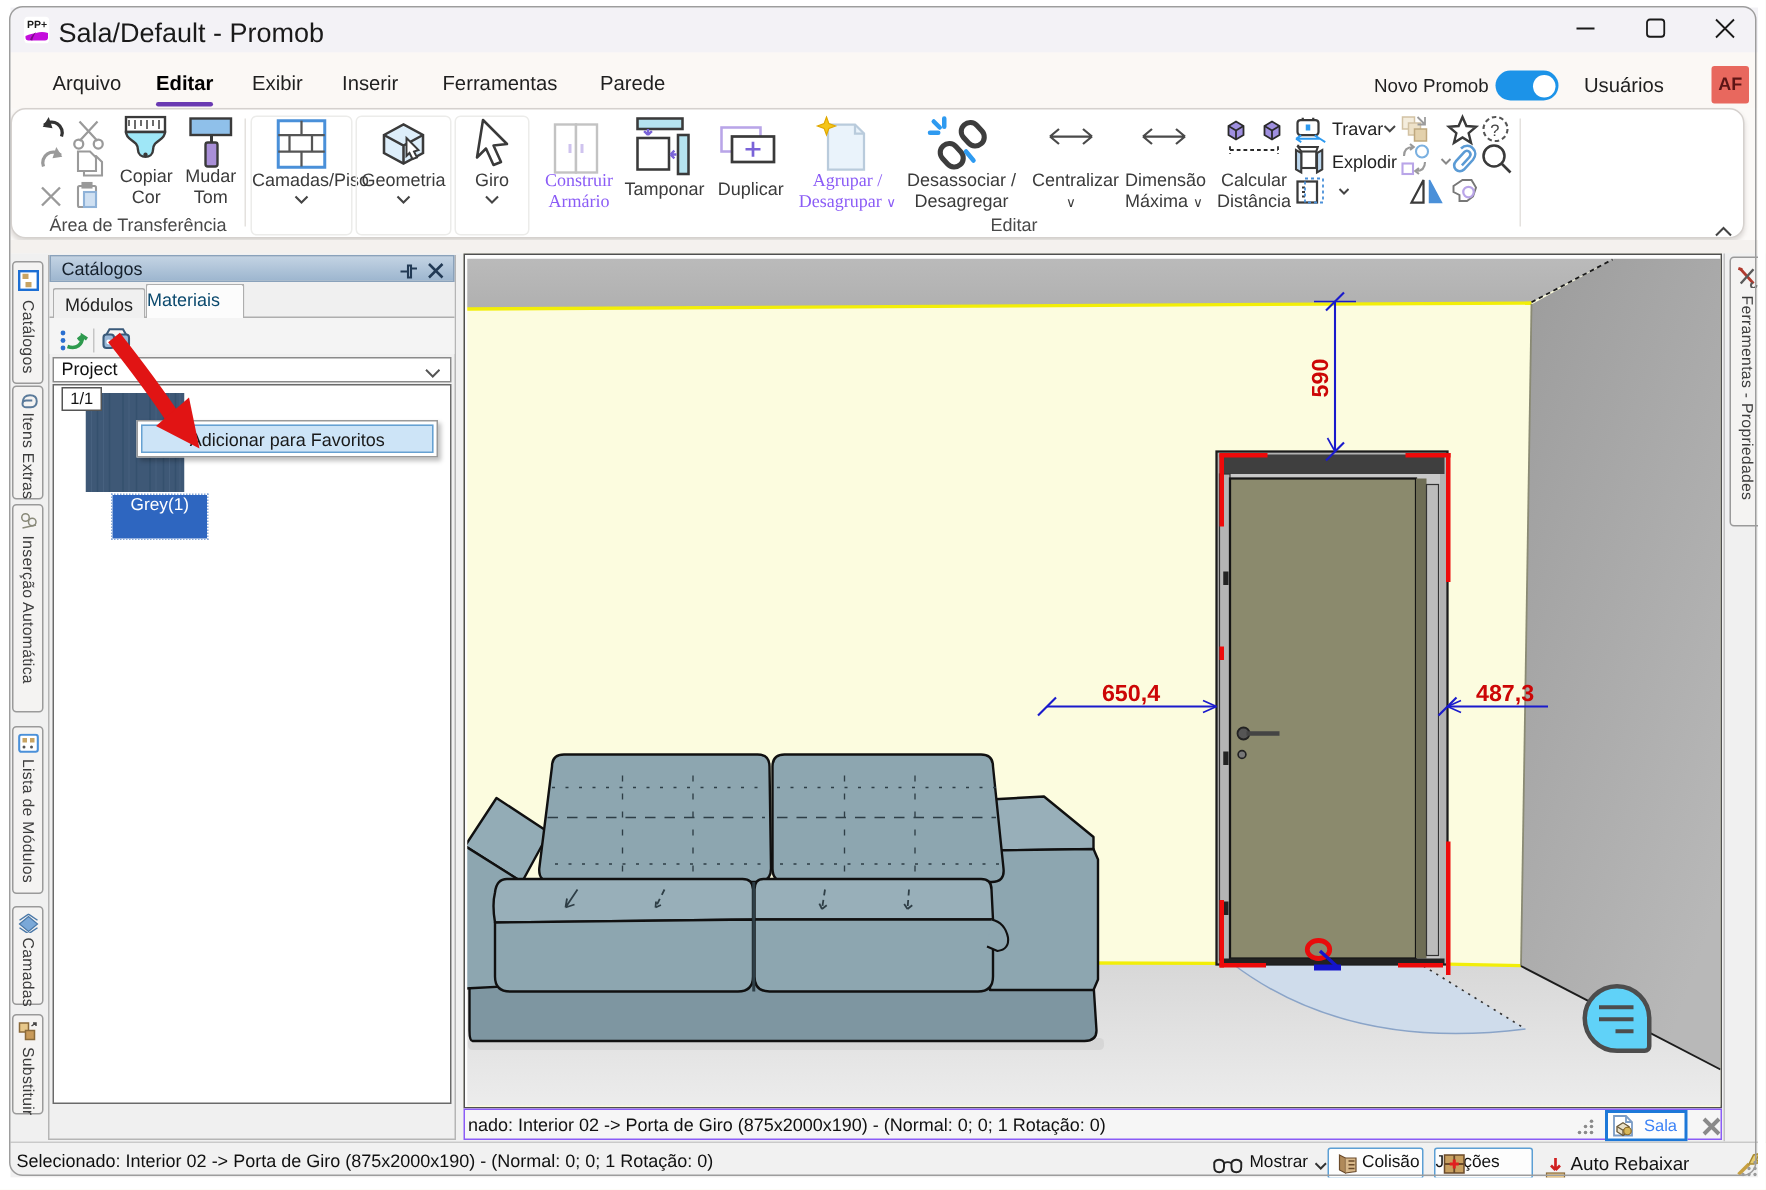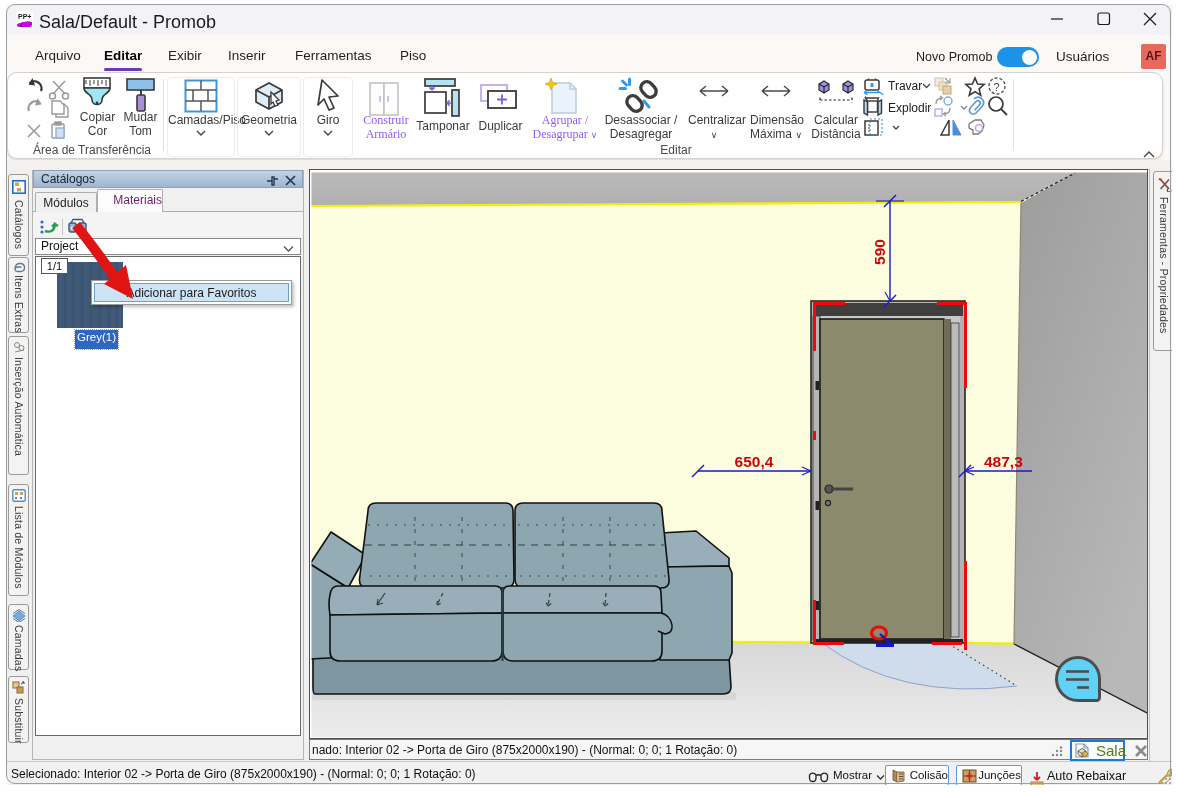--- a/index.html
+++ b/index.html
@@ -28,21 +28,21 @@
 .vtxt { position:absolute; left:3.5px; writing-mode:vertical-rl; font-size:10.5px; color:#3c3c3c; letter-spacing:0.2px; white-space:nowrap; }
 
 #catpanel { position:absolute; left:32px; top:1px; width:272px; height:590px; background:#f0f0f0; border:1px solid #b5b5b5; border-top:none; }
 #cathead { position:absolute; left:0px; top:0px; width:270px; height:18px; background:linear-gradient(#c3d3e3,#9db6cf); border:1px solid #8aa2bb; font-size:12px; color:#15202c; line-height:17px; padding-left:7px; }
 
 #viewport { position:absolute; left:309px; top:0px; width:839px; height:570px; background:#fbfbdc; border:1px solid #4f4f4f; }
 #vpstatus { position:absolute; left:309px; top:570px; width:839px; height:21px; background:#f6f6f6; border:1px solid #8b5cf6; font-size:12px; color:#111; line-height:19px; }
 
 #rightbar { position:absolute; left:1149px; top:0px; width:28px; height:592px; background:#f0f0f0; border-left:1px solid #c2c2c2; }
 
-#statusbar { position:absolute; left:0; top:761px; width:1177px; height:24px; background:#f1f1f1; border-top:1px solid #c9c9c9;text-align:right; }
+#statusbar { position:absolute; left:0; top:761px; width:1177px; height:24px; background:#f1f1f1; border-top:1px solid #c9c9c9; }
 #statustext { position:absolute; left:11px; top:5px; font-size:12px; color:#101010; }
 .sbtn { position:absolute; top:3px; height:21px; background:#fdfdfd; border:1px solid #5c9fd4; border-radius:2px; font-size:11.5px; color:#111; line-height:19px; }
 </style>
 </head>
 <body>
 <div id="win">
 
   <div id="titlebar">
     <svg class="abs" style="left:16px;top:11px" width="17" height="18" viewBox="0 0 17 18">
       <rect x="0" y="0" width="17" height="18" rx="3" fill="#ffffff"></rect>
@@ -61,21 +61,21 @@
         <path d="M18 6 L30 18 M30 6 L18 18" stroke="#1a1a1a" stroke-width="1.2"></path>
       </svg>
   </div>
 
   <div id="menubar">
     <div class="mitem" style="left:35px">Arquivo</div>
     <div class="mitem" style="left:104px;font-weight:bold;color:#000">Editar<div style="margin-top:5px;height:2.5px;background:#6a3ab2;border-radius:2px"></div></div>
     <div class="mitem" style="left:168px">Exibir</div>
     <div class="mitem" style="left:228px">Inserir</div>
     <div class="mitem" style="left:295px">Ferramentas</div>
-    <div class="mitem" style="left:400px">Piso</div>
+    <div class="mitem" style="left:400px">Parede</div>
     <div class="mitem" style="left:916px;font-size:12.5px;top:15px">Novo Promob</div>
     <div class="abs" style="left:997px;top:12px;width:42px;height:20px;background:#1c93e8;border-radius:10px">
       <div class="abs" style="right:2.5px;top:2.5px;width:15px;height:15px;background:#fff;border-radius:50%"></div>
     </div>
     <div class="mitem" style="left:1056px;font-size:13.5px;top:14px">Usuários</div>
     <div class="abs" style="left:1141px;top:9px;width:25px;height:25px;background:#e8685e;border-radius:2px;text-align:center;font-size:12px;font-weight:bold;color:#5d1515;line-height:25px">AF</div>
   </div>
 
   <div id="ribbon">
 
@@ -342,21 +342,21 @@
         <svg class="abs" style="right:22px;top:3px" width="14" height="14" viewBox="0 0 14 14">
             <path d="M1 7 h5 M6 3 h2 v8 h-2 z M8 5 h4" stroke="#223a55" stroke-width="1.4" fill="none"></path>
           </svg>
         <svg class="abs" style="right:5px;top:3px" width="13" height="13" viewBox="0 0 13 13">
             <path d="M2 2 L11 11 M11 2 L2 11" stroke="#223a55" stroke-width="1.7"></path>
           </svg>
       </div>
 
       <div class="abs" style="left:0;top:18px;width:270px;height:24px;background:#f0f0f0;border-bottom:1px solid #aeaeae"></div>
       <div class="abs" style="left:2px;top:22px;width:62px;height:20px;background:#f0f0f0;border:1px solid #aeaeae;border-bottom:none;border-radius:2px 2px 0 0;font-size:12px;color:#222;text-align:center;line-height:20px">Módulos</div>
-      <div class="abs" style="left:64px;top:19px;width:66px;height:24px;background:#fcfcfc;border:1px solid #aeaeae;border-bottom:1px solid #fcfcfc;border-radius:2px 2px 0 0;font-size:12px;color:#701a75;text-align:right;line-height:21px">Materiais</div>
+      <div class="abs" style="left:64px;top:19px;width:66px;height:24px;background:#fcfcfc;border:1px solid #aeaeae;border-bottom:1px solid #fcfcfc;border-radius:2px 2px 0 0;font-size:12px;color:#0c4a6e;text-align:left;line-height:21px">Materiais</div>
 
       <div class="abs" style="left:0;top:42px;width:270px;height:24px;background:#f4f4f4"></div>
       <svg class="abs" style="left:6px;top:48px" width="20" height="18" viewBox="0 0 20 18">
         <circle cx="3" cy="4" r="1.6" fill="#2a6fd0"></circle>
           <circle cx="3" cy="9" r="1.6" fill="#2a6fd0"></circle>
           <circle cx="3" cy="14" r="1.6" fill="#2a6fd0"></circle>
         <path d="M6 13 c6 2 10 -1 10 -7 l3 2 m-3 -2 l-3 2.5" stroke="#2e9a4e" stroke-width="2.4" fill="none"></path>
       </svg>
       <div class="abs" style="left:29px;top:49px;width:1px;height:16px;background:#c5c5c5"></div>
       <svg class="abs" style="left:34px;top:47px" width="22" height="20" viewBox="0 0 22 20">
@@ -383,21 +383,21 @@
         <g stroke="#35506e" stroke-width="1">
             <path d="M8 0 v66 M16 0 v66 M25 0 v66 M34 0 v66 M43 0 v66 M52 0 v66 M60 0 v66"></path>
           </g>
         <g stroke="#47617f" stroke-width="0.7">
             <path d="M4 0 v66 M12 0 v66 M29 0 v66 M47 0 v66 M56 0 v66 M63 0 v66"></path>
           </g>
       </svg>
 
       <div class="abs" style="left:8px;top:88px;width:27px;height:16px;background:#fff;border:1px solid #555;font-size:11px;color:#111;text-align:center;line-height:15px">1/1</div>
 
-      <div class="abs" style="left:42px;top:160px;height:19px;background:#2e66c0;outline:1px dotted #88a8d8;font-size:11.5px;color:#fff;padding:0 2px;line-height:14px">Grey(1)</div>
+      <div class="abs" style="left:42px;top:160px;height:29px;background:#2e66c0;outline:1px dotted #88a8d8;font-size:11.5px;color:#fff;padding:0 12px;line-height:14px">Grey(1)</div>
 
       <div class="abs" style="left:58px;top:110px;width:201px;height:25px;background:#fff;border:1px solid #9a9a9a;box-shadow:2px 2px 3px rgba(0,0,0,0.25)">
         <div class="abs" style="left:2px;top:2px;width:195px;height:19px;background:#cde4f7;border:1px solid #66a1d2;font-size:12px;color:#1a1a1a;text-align:center;line-height:18px">Adicionar para Favoritos</div>
       </div>
 
       <svg class="abs" style="left:36px;top:50px" width="110" height="95" viewBox="0 0 110 95">
         <path d="M7 5 C22 24 34 40 46 58" stroke="#e11414" stroke-width="10" fill="none"></path>
         <path d="M57 45 L35 64 L64 79 Z" fill="#e11414"></path>
       </svg>
     </div>
@@ -544,21 +544,21 @@
           </g>
       </svg>
       <div class="abs" style="left:760px;top:0px;width:55px;height:21px;background:#fdfdfd;border:2px solid #1d78d8;line-height:17px">
         <svg class="abs" style="left:2px;top:1px" width="16" height="15" viewBox="0 0 16 15">
           <path d="M2 1 h8 l4 4 v9 h-12 z" fill="#fff" stroke="#7a9cc6" stroke-width="1.2"></path>
           <path d="M10 1 v4 h4" fill="none" stroke="#7a9cc6" stroke-width="1.2"></path>
           <path d="M4 8 l4 -2.5 l4 2.5 v3.5 l-4 2.5 l-4 -2.5 z" fill="#e8e0c8" stroke="#6a5a3a" stroke-width="0.9"></path>
           <path d="M4 8 l4 2.5 l4 -2.5 M8 10.5 V14" stroke="#6a5a3a" stroke-width="0.9" fill="none"></path>
           <circle cx="11" cy="11" r="2.5" fill="#d8b858" stroke="#8a6a2a" stroke-width="0.8"></circle>
         </svg>
-        <span style="margin-left:24px;font-size:15px;color:#4d7c0f">Sala</span>
+        <span style="margin-left:24px;font-size:11px;color:#3b82f6">Sala</span>
       </div>
       <svg class="abs" style="left:824px;top:4px" width="14" height="14" viewBox="0 0 14 14">
           <path d="M2 2 L12 12 M12 2 L2 12" stroke="#8a8a8a" stroke-width="2.6"></path>
         </svg>
     </div>
 
     <div id="rightbar">
       <div class="abs" style="left:3px;top:2px;width:22px;height:180px;background:#f4f3f2;border:1px solid #9a9a9a;border-radius:3px">
         <svg class="abs" style="left:4px;top:5px" width="14" height="15" viewBox="0 0 14 15">
           <path d="M2.5 2.5 L11 12" stroke="#b03a2e" stroke-width="1.8"></path>

